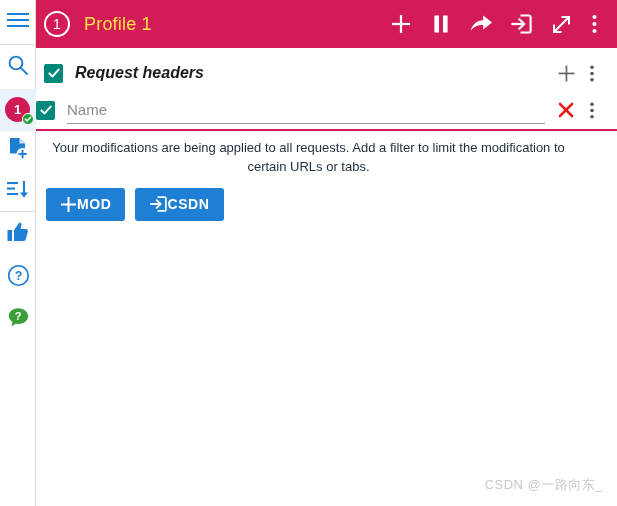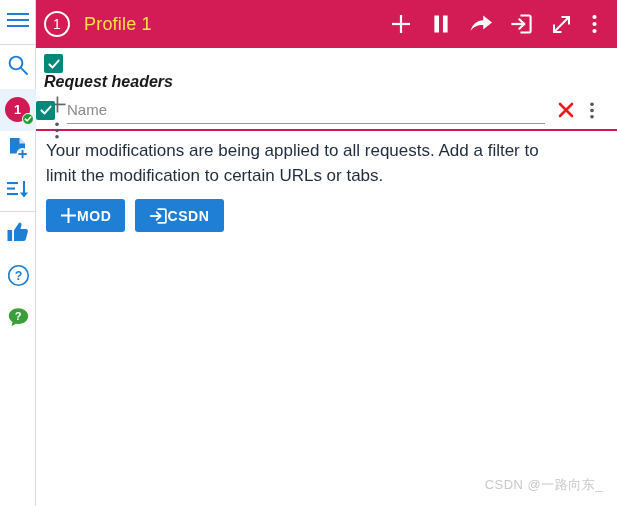--- a/index.html
+++ b/index.html
@@ -113,24 +113,23 @@
     align-items: center;
     justify-content: center;
     color: #ffffff;
   }
   .tb-btn svg { display: block; }
 
   
   .section-row {
     height: 38px;
     display: flex;
-    align-items: flex-start;
+    align-items: center;
     padding: 0 12px 0 8px;
     margin-top: 6px;
-    flex-direction: column;
   }
   .cbox {
     width: 19px; height: 19px;
     background: #00897b;
     border-radius: 2px;
     display: flex;
     align-items: center;
     justify-content: center;
     flex: 0 0 19px;
     margin-right: 12px;
@@ -185,24 +184,25 @@
   .kv-value { flex: 1 1 auto; }
 
   .crimson-rule {
     height: 2px;
     background: #cf1a55;
     width: 100%;
     margin-top: 3px;
   }
 
   .note {
-    font-size: 17px;
+    font-size: 13px;
     line-height: 1.45;
     color: #1f2d3d;
     padding: 8px 46px 0 10px;
+    text-align: center;
   }
 
   .btn-row {
     display: flex;
     gap: 10px;
     padding: 11px 0 0 10px;
   }
   .btn {
     background: #1e7fd4;
     color: #ffffff;

